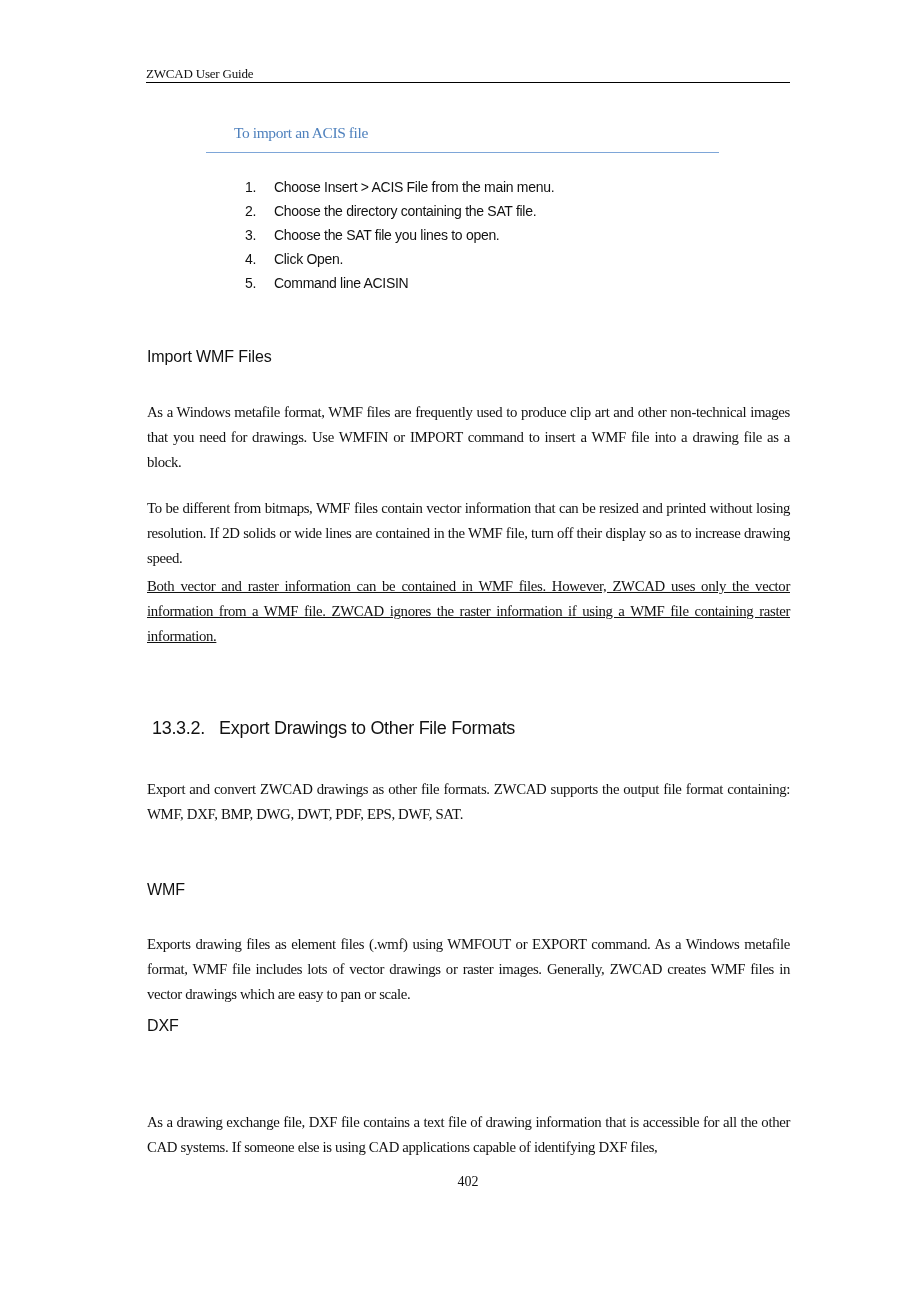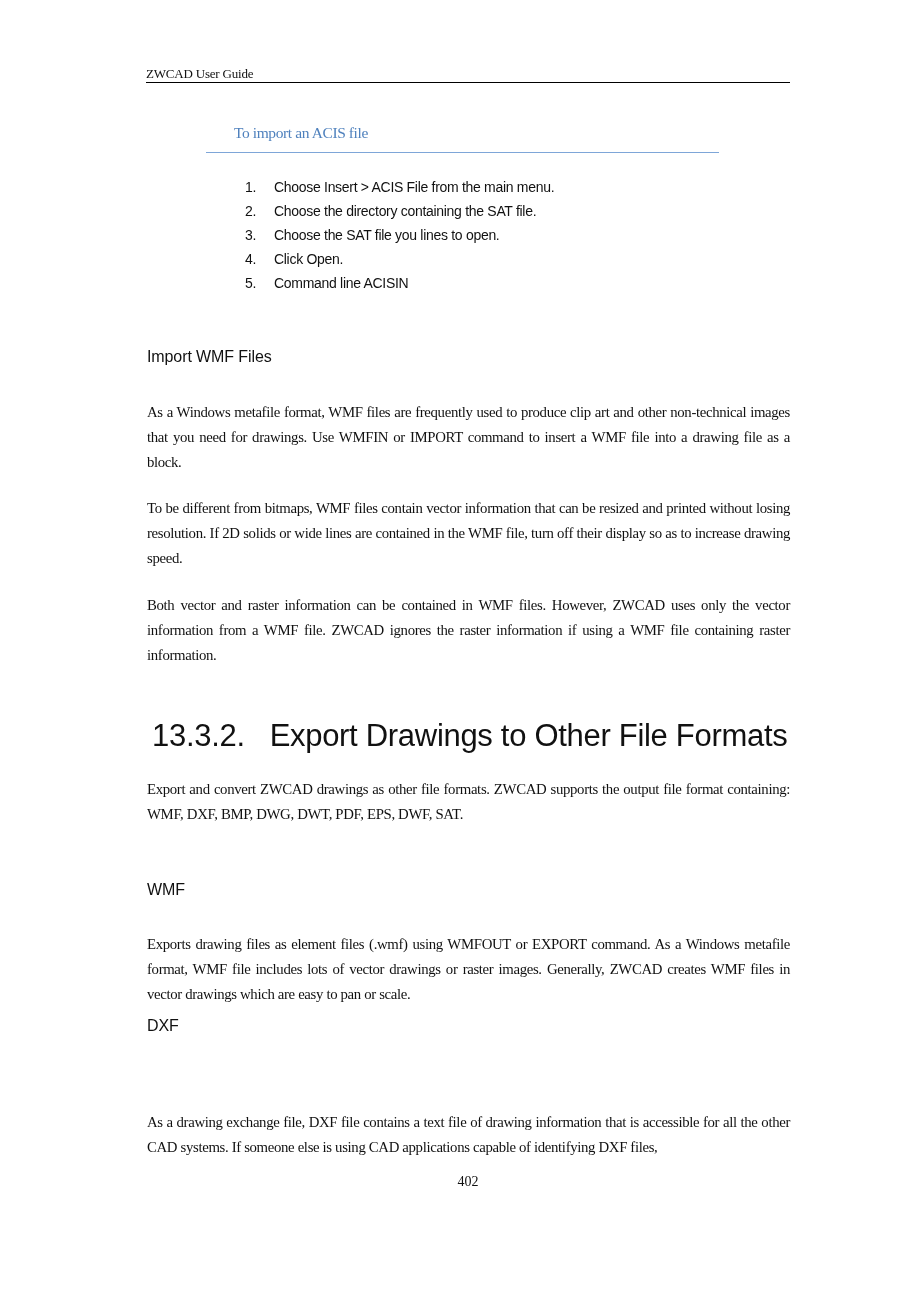--- a/index.html
+++ b/index.html
@@ -12,21 +12,21 @@
   .header-rule { left: 146px; width: 644px; top: 82px; height: 0; border-top: 1.3px solid #000; }
 
   .proc-title { left: 206px; top: 124px; font-size: 15.5px; color: #4f81bd; letter-spacing: -0.4px; margin-left: 28px; }
   .proc-rule { left: 206px; width: 513px; top: 152px; border-top: 1.3px solid #7ea6d8; }
 
   .steps { left: 245px; top: 175px; margin: 0; padding: 0; list-style: none; }
   .steps li { display: flex; font-size: 14px; line-height: 24px; letter-spacing: -0.3px; }
   .steps .num { width: 29px; }
 
   .h-section { left: 147px; font-size: 16px; letter-spacing: -0.1px; }
-  .h-major { left: 152px; top: 718px; font-size: 31px; letter-spacing: -0.3px; text-align: right; }
+  .h-major { left: 152px; top: 718px; font-size: 18px; letter-spacing: -0.3px; text-align: right; }
 
   .para { left: 147px; width: 643px; font-size: 14.8px; line-height: 25px; text-align: justify; letter-spacing: -0.35px; margin: 0; }
 
   .page-number { left: 0; width: 936px; top: 1174px; text-align: center; font-size: 14px; }
 </style>
 </head>
 <body>
 
 <div class="abs serif running-header">ZWCAD User Guide</div>
 <div class="abs header-rule"></div>
@@ -54,21 +54,21 @@
   <li>
       <span class="num">5.</span>
       <span>Command line ACISIN</span>
     </li>
 </ol>
 
 <div class="abs sans h-section" style="top:348px;">Import WMF Files</div>
 
 <p class="abs serif para" style="top:400px;">As a Windows metafile format, WMF files are frequently used to produce clip art and other non-technical images that you need for drawings. Use WMFIN or IMPORT command to insert a WMF file into a drawing file as a block.</p>
 <p class="abs serif para" style="top:496px;">To be different from bitmaps, WMF files contain vector information that can be resized and printed without losing resolution. If 2D solids or wide lines are contained in the WMF file, turn off their display so as to increase drawing speed.</p>
-<p class="abs serif para" style="top:593px;">Both vector and raster information can be contained in WMF files. However, ZWCAD uses only the vector information from a WMF file. ZWCAD ignores the raster information if using a WMF file containing raster information.</p>
+<p class="abs serif para" style="top:574px;text-decoration:underline;">Both vector and raster information can be contained in WMF files. However, ZWCAD uses only the vector information from a WMF file. ZWCAD ignores the raster information if using a WMF file containing raster information.</p>
 
 <div class="abs sans h-major"><span style="white-space:pre;">13.3.2.   Export Drawings to Other File Formats</span></div>
 
 <p class="abs serif para" style="top:777px;">Export and convert ZWCAD drawings as other file formats. ZWCAD supports the output file format containing: WMF, DXF, BMP, DWG, DWT, PDF, EPS, DWF, SAT.</p>
 
 <div class="abs sans h-section" style="top:881px;">WMF</div>
 <p class="abs serif para" style="top:932px;">Exports drawing files as element files (.wmf) using WMFOUT or EXPORT command. As a Windows metafile format, WMF file includes lots of vector drawings or raster images. Generally, ZWCAD creates WMF files in vector drawings which are easy to pan or scale.</p>
 
 <div class="abs sans h-section" style="top:1017px;text-align:center;">DXF</div>
 <p class="abs serif para" style="top:1110px;">As a drawing exchange file, DXF file contains a text file of drawing information that is accessible for all the other CAD systems. If someone else is using CAD applications capable of identifying DXF files,</p>

